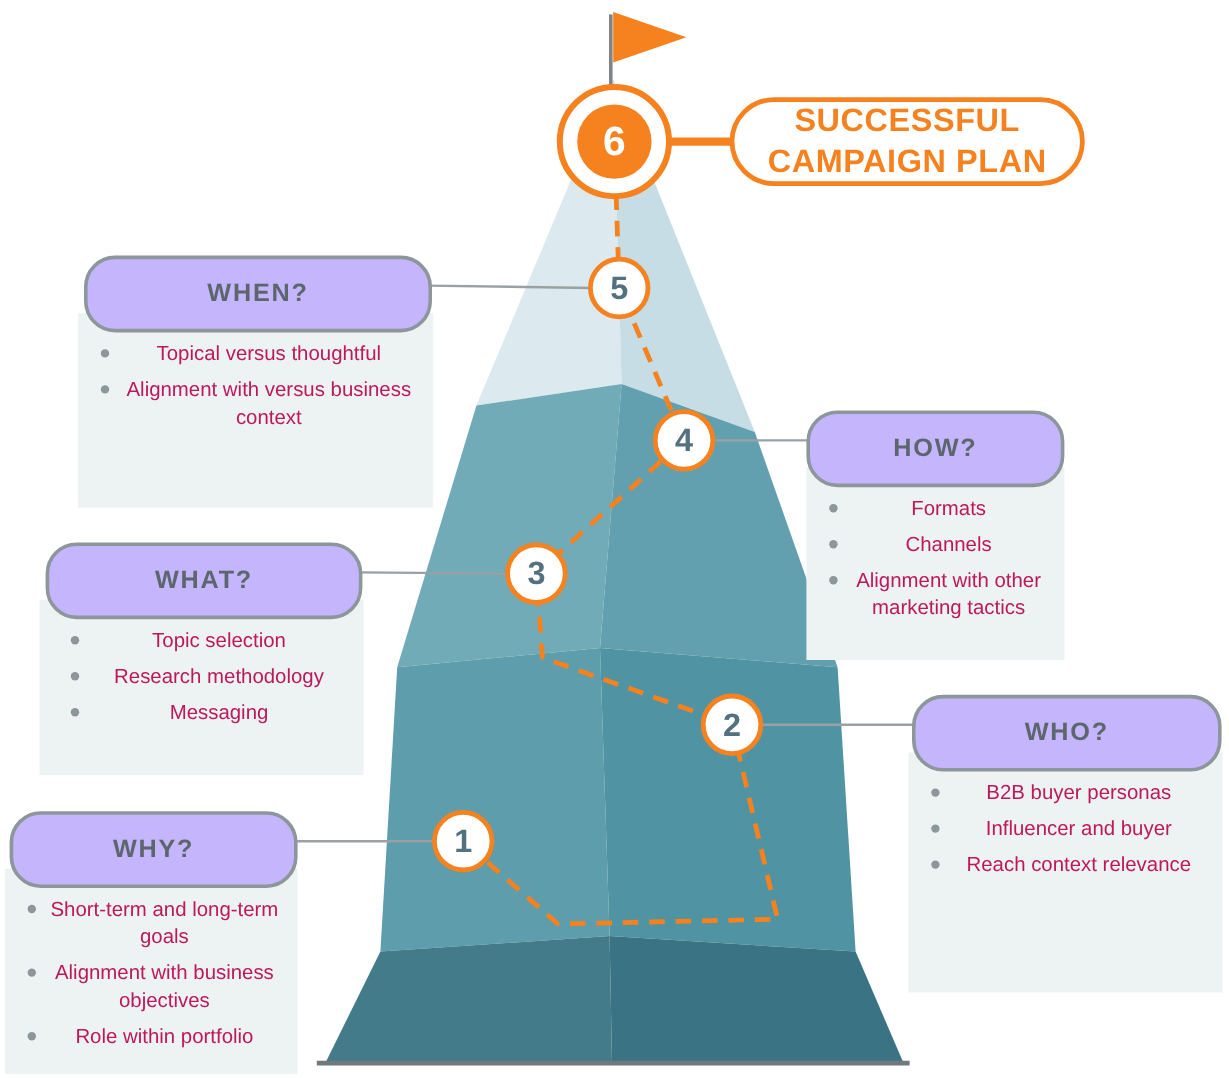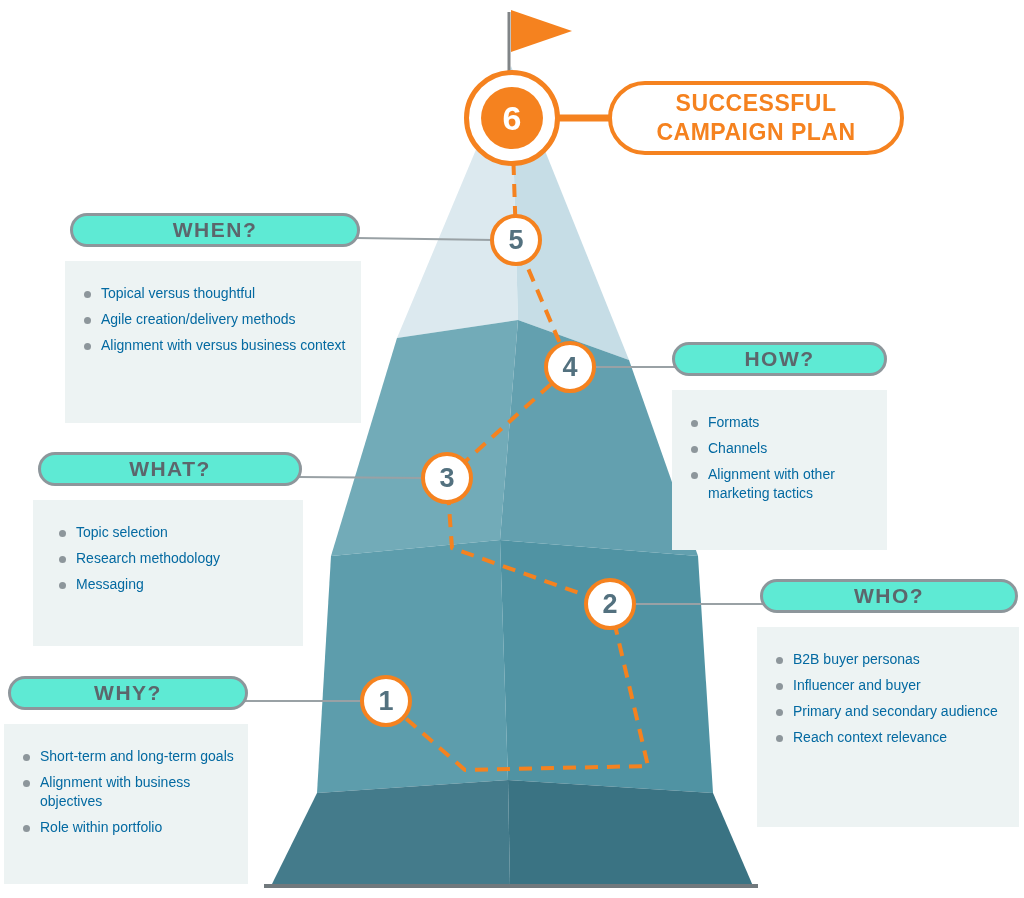--- a/index.html
+++ b/index.html
@@ -25,39 +25,39 @@
   }
   .summit-inner{
     width:62px;height:62px;border-radius:50%;background:#F5821F;
     display:flex;align-items:center;justify-content:center;
     color:#ffffff;font-size:34px;font-weight:bold;
   }
   .summit-pill{
     position:absolute;left:608px;top:81px;width:296px;height:74px;box-sizing:border-box;
     border:4px solid #F5821F;border-radius:40px;background:#ffffff;
     display:flex;flex-direction:column;align-items:center;justify-content:center;
-    color:#F5821F;font-size:23px;font-weight:bold;letter-spacing:0.5px;line-height:1.25;
+    color:#F5821F;font-size:27px;font-weight:bold;letter-spacing:0.5px;line-height:1.25;
     z-index:5;text-align:center;
   }
 
   
   .section-pill{
-    position:absolute;height:34px;box-sizing:border-box;background:#5eead4;
+    position:absolute;height:64px;box-sizing:border-box;background:#c4b5fd;
     border:3px solid #8D969B;border-radius:26px;
     display:flex;align-items:center;justify-content:center;
     font-size:21px;font-weight:bold;color:#5C666C;letter-spacing:1.5px;z-index:3;
   }
   .section-panel{
     position:absolute;background:#EDF3F3;z-index:1;box-sizing:border-box;
     padding:16px 14px 12px 12px;
   }
   .section-panel ul{list-style:none;margin:0;padding:0;}
   .section-panel li{
     position:relative;padding-left:24px;margin:7px 0;
-    font-size:14px;color:#0369a1;line-height:1.35;
+    font-size:17px;color:#be185d;line-height:1.35;text-align:center;
   }
   .section-panel li::before{
     content:"";position:absolute;left:7px;top:7px;width:7px;height:7px;
     border-radius:50%;background:#8D969B;
   }
 
   
   #pill-when{left:70px;top:213px;width:290px;}
   #panel-when{left:65px;top:261px;width:296px;min-height:162px;}
   #pill-what{left:38px;top:452px;width:264px;}
@@ -137,21 +137,20 @@
   <div id="circle-1" class="step-circle">
     <span>1</span>
   </div>
 
   <div id="pill-when" class="section-pill">
     <span>WHEN?</span>
   </div>
   <div id="panel-when" class="section-panel">
     <ul>
       <li>Topical versus thoughtful</li>
-      <li>Agile creation/delivery methods</li>
       <li>Alignment with versus business context</li>
     </ul>
   </div>
 
   <div id="pill-how" class="section-pill">
     <span>HOW?</span>
   </div>
   <div id="panel-how" class="section-panel">
     <ul>
       <li>Formats</li>
@@ -171,21 +170,20 @@
     </ul>
   </div>
 
   <div id="pill-who" class="section-pill">
     <span>WHO?</span>
   </div>
   <div id="panel-who" class="section-panel">
     <ul>
       <li>B2B buyer personas</li>
       <li>Influencer and buyer</li>
-      <li>Primary and secondary audience</li>
       <li>Reach context relevance</li>
     </ul>
   </div>
 
   <div id="pill-why" class="section-pill">
     <span>WHY?</span>
   </div>
   <div id="panel-why" class="section-panel">
     <ul>
       <li>Short-term and long-term goals</li>

